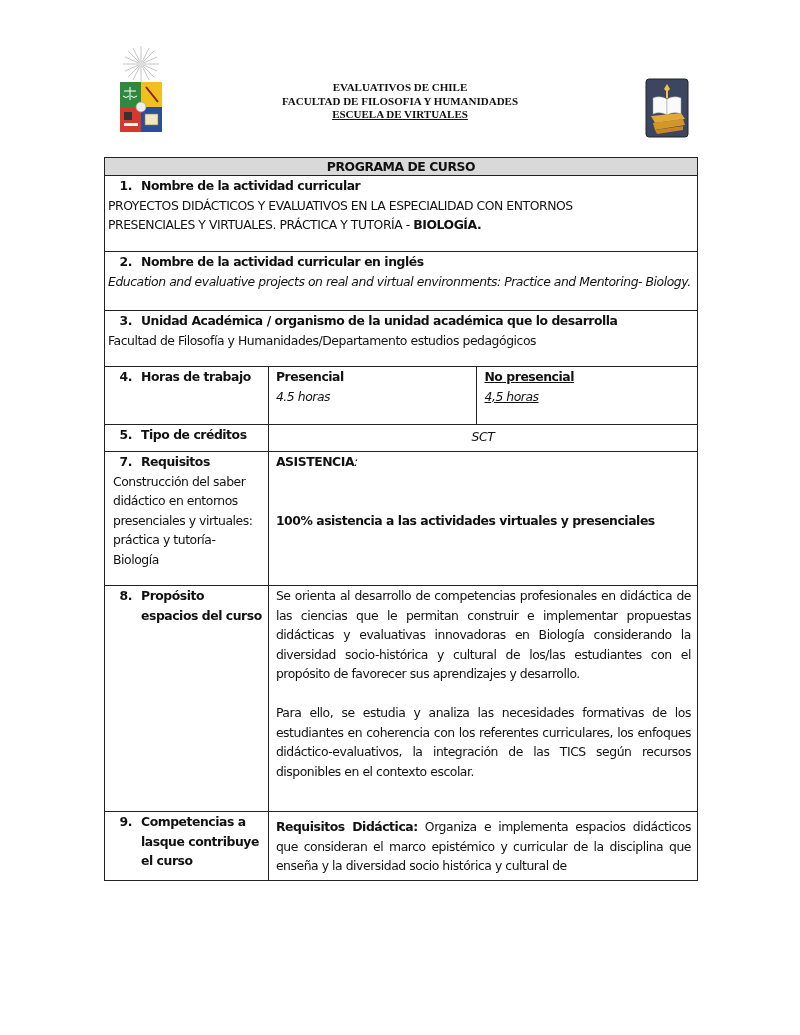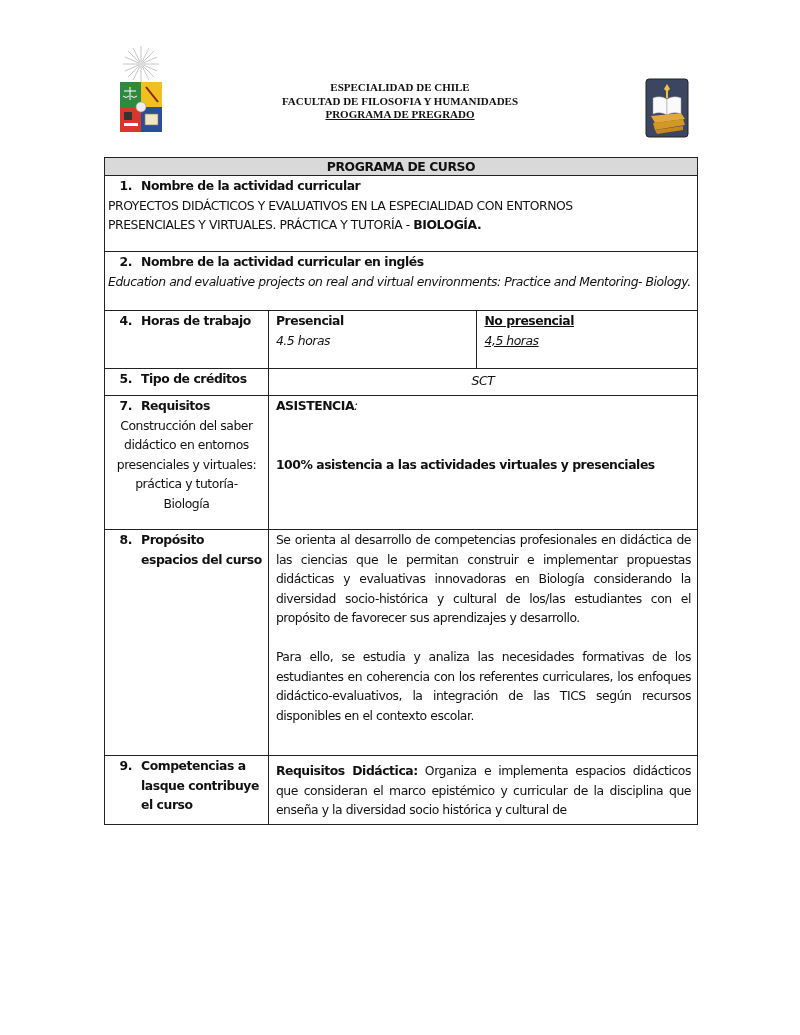--- a/index.html
+++ b/index.html
@@ -52,23 +52,23 @@
       <path d="M15 52 q3 3 6 0"></path>
   </g>
   <line x1="30" y1="43" x2="42" y2="58" stroke="#8a1f1f" stroke-width="2"></line>
   <circle cx="25" cy="63" r="5" fill="#eee" stroke="#999" stroke-width="0.6"></circle>
   <rect x="8" y="68" width="8" height="8" fill="#333"></rect>
   <rect x="8" y="79" width="14" height="3" fill="#fff"></rect>
   <rect x="29" y="70" width="13" height="11" fill="#f1e6c0" stroke="#8a7a40" stroke-width="0.6"></rect>
 </svg>
 
 <div class="letterhead">
-  <div>ESPECIALIDAD DE CHILE</div>
+  <div>EVALUATIVOS DE CHILE</div>
   <div>FACULTAD DE FILOSOFIA Y HUMANIDADES</div>
-  <div class="u">PROGRAMA DE PREGRADO</div>
+  <div class="u">ESCUELA DE VIRTUALES</div>
 </div>
 
 <svg class="logo-right" viewBox="0 0 44 60">
   <rect x="1" y="1" width="42" height="58" rx="3" fill="#3d4660" stroke="#222" stroke-width="1"></rect>
   <path d="M22 6 l3 5 l-3 3 l-3 -3 z" fill="#f2c14a"></path>
   <rect x="21" y="13" width="2" height="7" fill="#f2c14a"></rect>
   <path d="M8 20 q7 -3 14 1 v16 q-7 -4 -14 -1 z" fill="#fafafa" stroke="#999" stroke-width="0.5"></path>
   <path d="M36 20 q-7 -3 -14 1 v16 q7 -4 14 -1 z" fill="#fafafa" stroke="#999" stroke-width="0.5"></path>
   <path d="M6 38 l30 -3 l4 6 l-30 4 z" fill="#e0a93a"></path>
   <path d="M8 45 l30 -4 l2 6 l-30 5 z" fill="#d39628"></path>
@@ -97,20 +97,26 @@
     </td>
   </tr>
 
   <tr>
     <td colspan="3" style="height:58px; padding-left:3px;">
       <div class="lbl"><span class="num">2.</span><span>Nombre de la actividad curricular en inglés</span></div>
       <div class="i just">Education and evaluative projects on real and virtual environments: Practice and Mentoring- Biology.</div>
     </td>
   </tr>
 
+  <tr>
+    <td colspan="3" style="height:55px; padding-left:3px;">
+      <div class="lbl"><span class="num">3.</span><span>Unidad Académica / organismo de la unidad académica que lo desarrolla</span></div>
+      <div>Facultad de Filosofía y Humanidades/Departamento estudios pedagógicos</div>
+    </td>
+  </tr>
 
   <tr>
     <td style="height:57px; padding-left:3px;" class="lbl"><span class="num">4.</span><span>Horas de trabajo</span></td>
     <td style="padding-left:7px;">
       <div class="b">Presencial</div>
       <div class="i">4.5 horas</div>
     </td>
     <td style="padding-left:7px;text-decoration:underline;">
       <div class="b">No presencial</div>
       <div class="i">4,5 horas</div>
@@ -119,21 +125,21 @@
 
   <tr>
     <td style="height:26px; padding-left:3px;" class="lbl"><span class="num">5.</span><span>Tipo de créditos</span></td>
     <td colspan="2" class="i center" style="padding-top:2px;">SCT</td>
   </tr>
 
 
   <tr>
     <td style="height:133px; padding-left:3px;">
       <div class="lbl"><span class="num">7.</span><span>Requisitos</span></div>
-      <div style="padding-left:5px; padding-right:2px;text-align:center;">Construcción del saber didáctico en entornos presenciales y virtuales: práctica y tutoría-Biología</div>
+      <div style="padding-left:5px; padding-right:2px;">Construcción del saber didáctico en entornos presenciales y virtuales: práctica y tutoría-Biología</div>
     </td>
     <td colspan="2" style="padding-left:7px;">
       <div><span class="b">ASISTENCIA</span><span class="i">:</span></div>
       <div style="height:39px;"></div>
       <div class="b">100% asistencia a las actividades virtuales y presenciales</div>
     </td>
   </tr>
 
   <tr>
     <td style="height:225px; padding-left:3px;" class="lbl">

